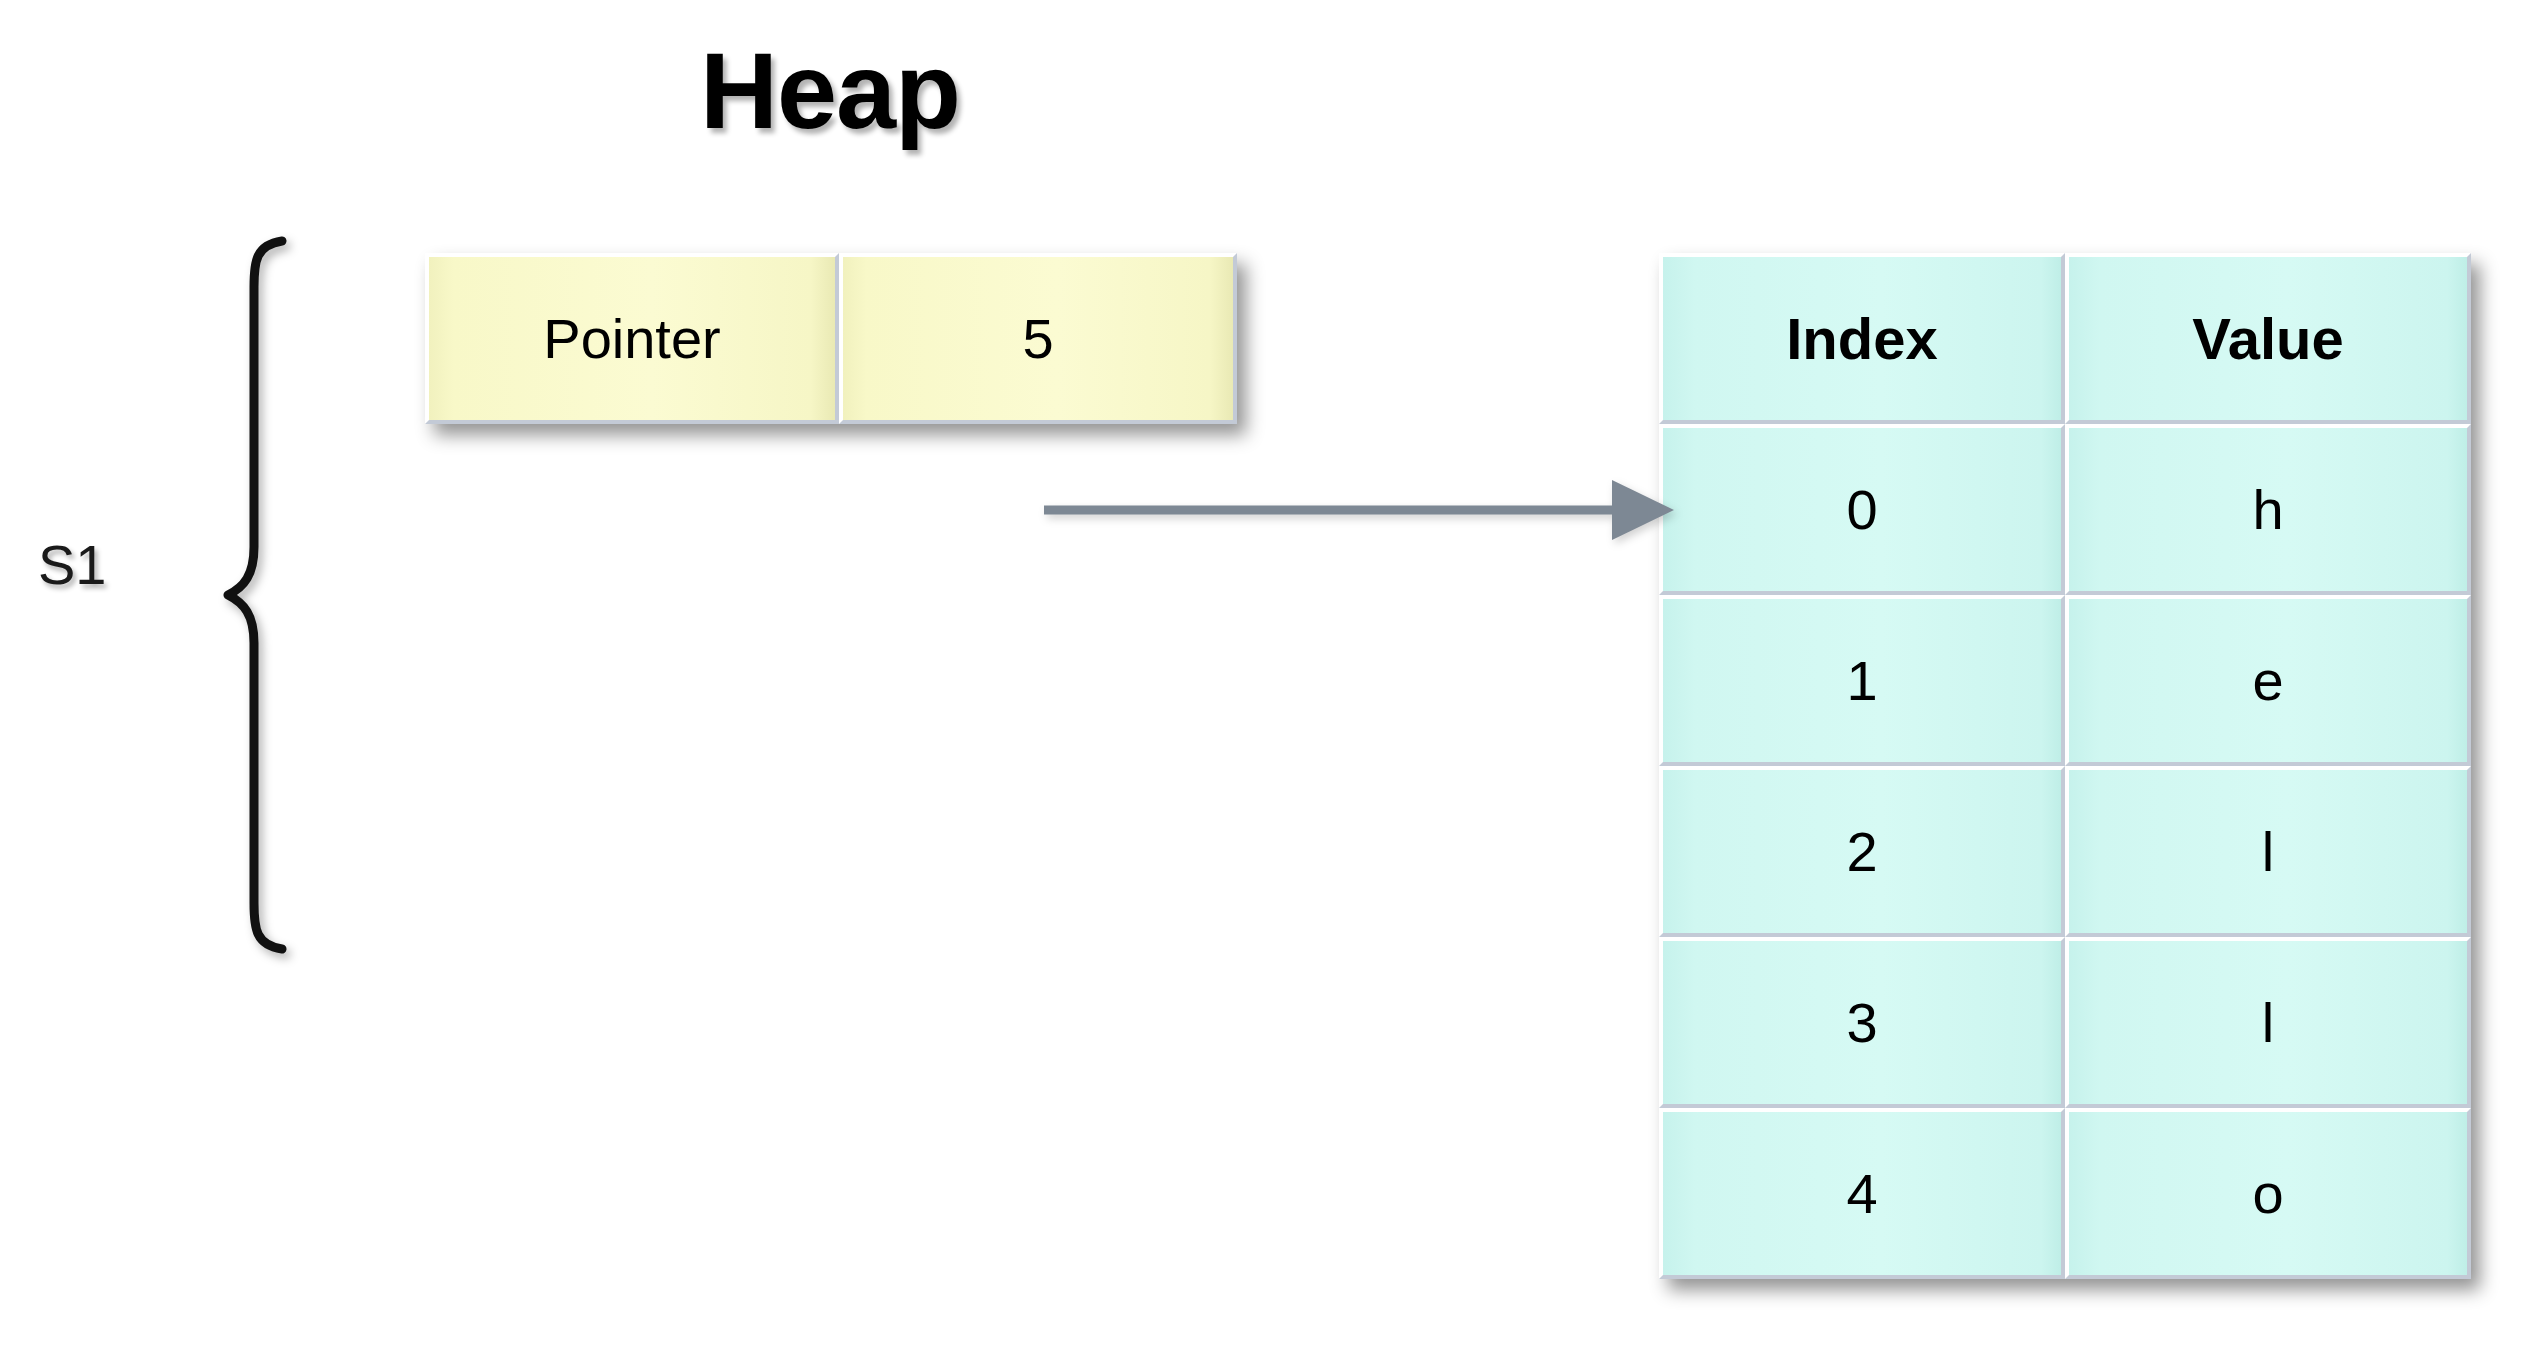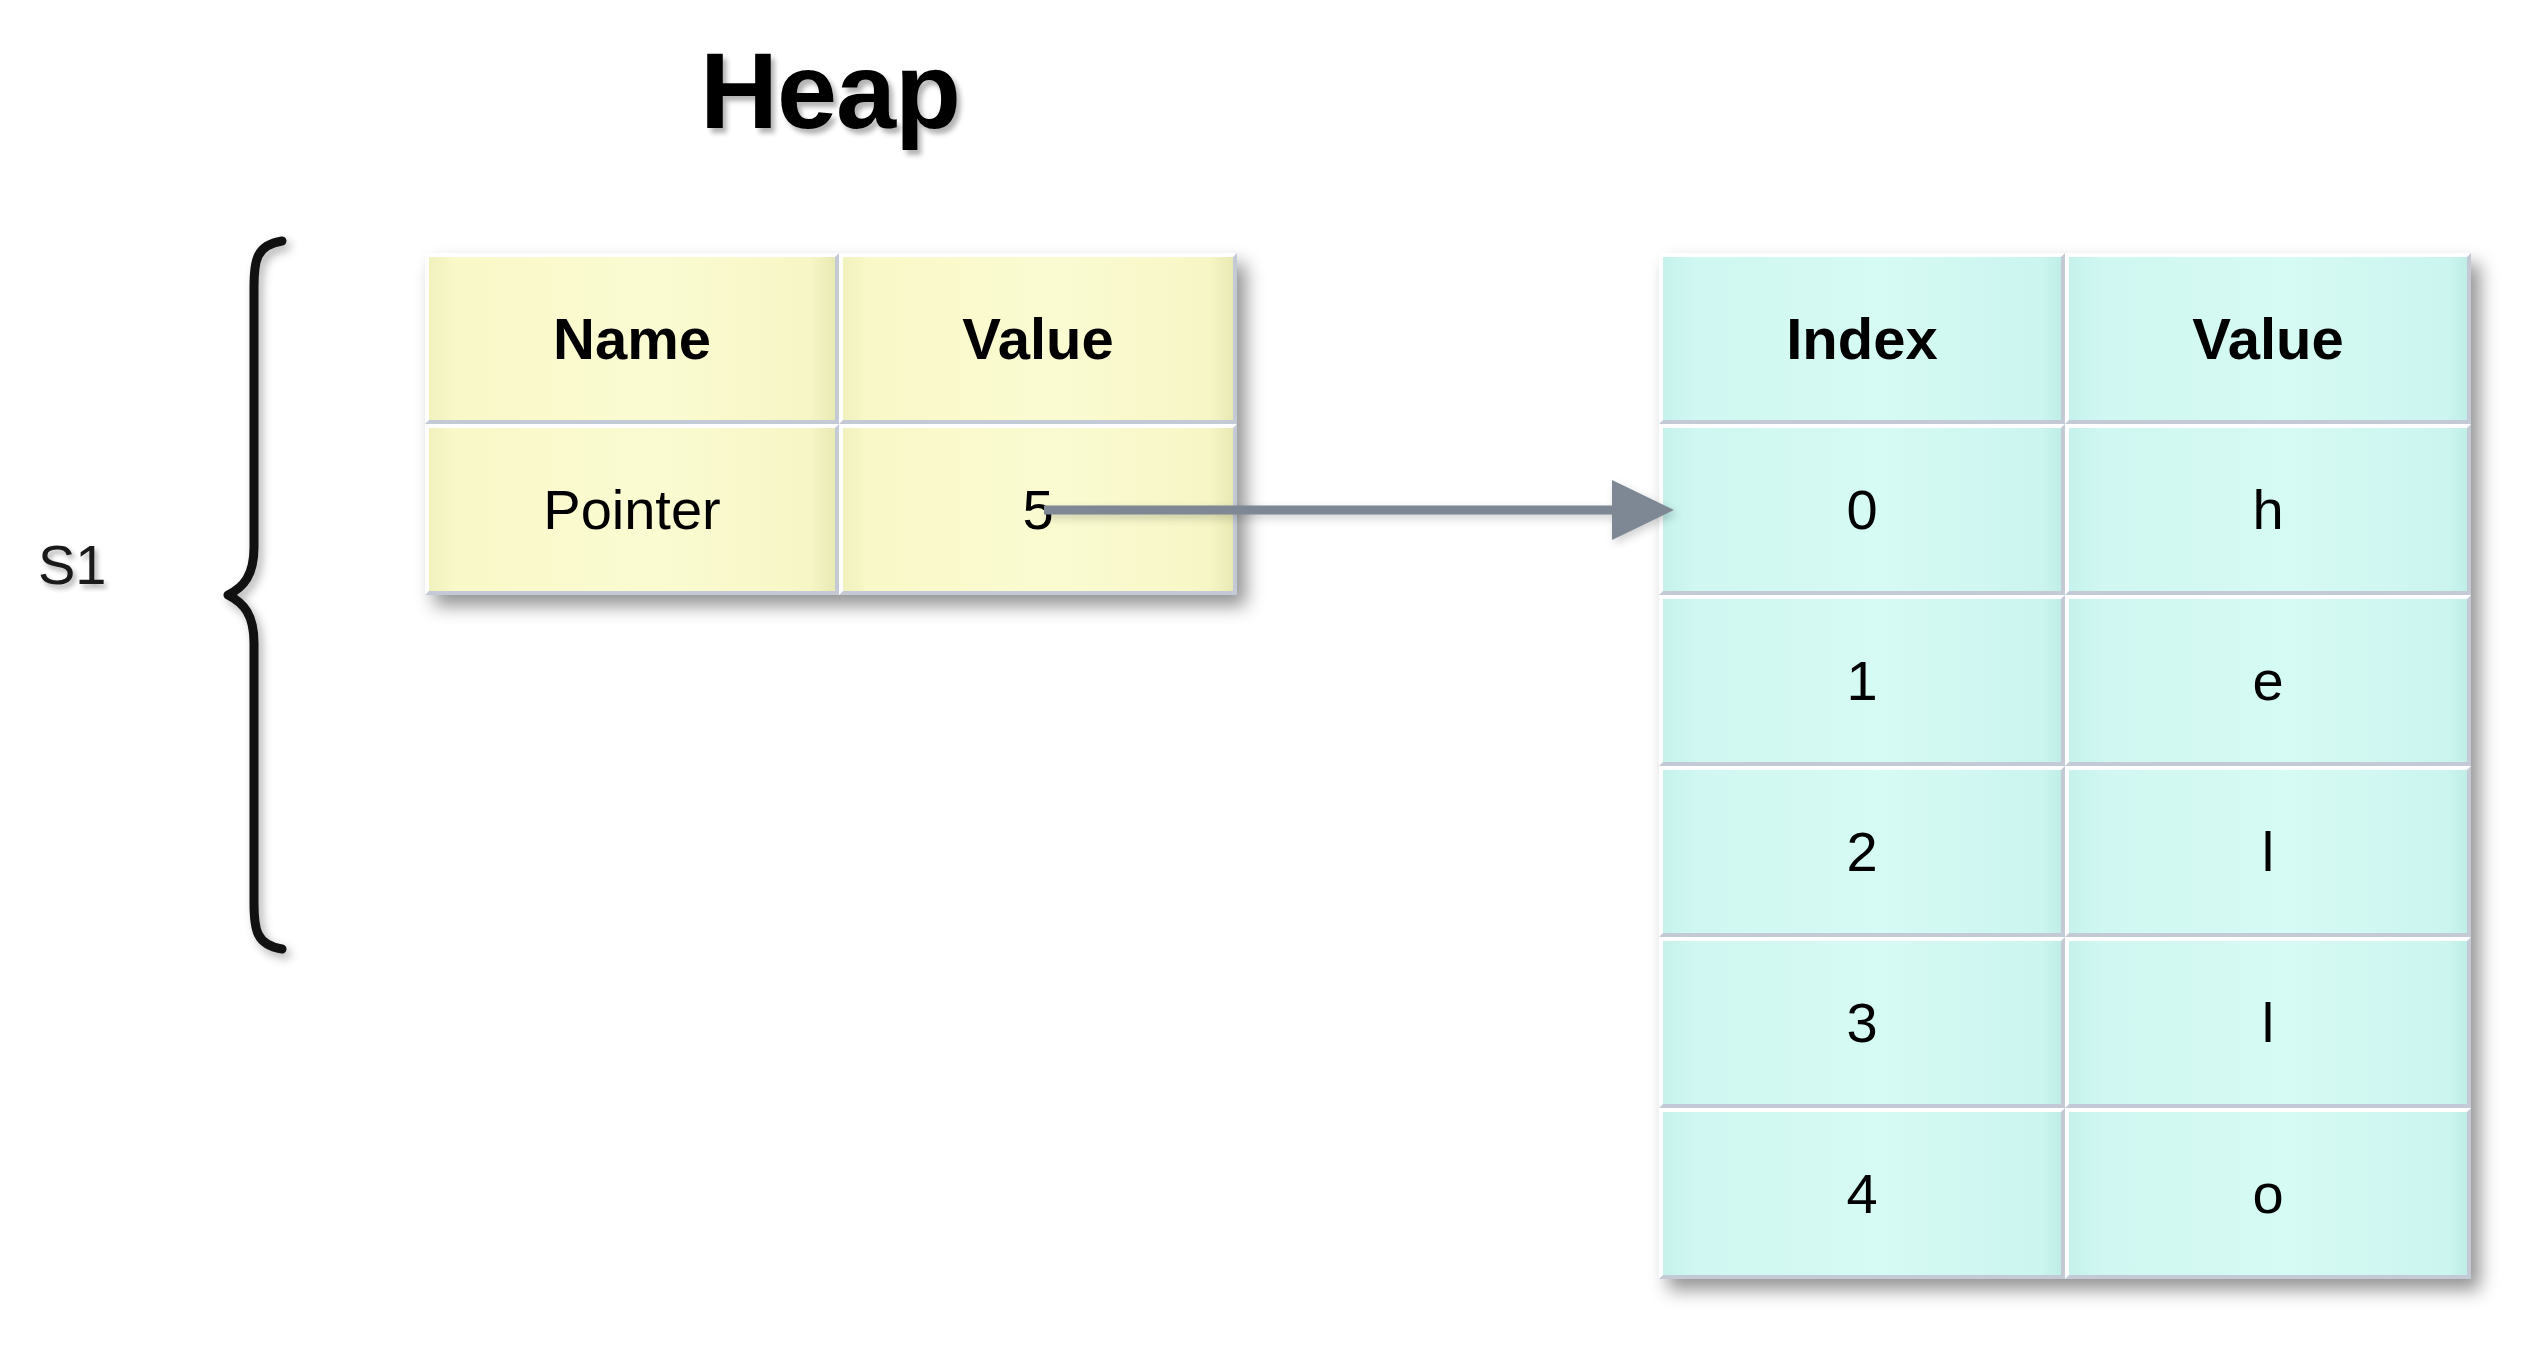--- a/index.html
+++ b/index.html
@@ -160,24 +160,20 @@
              C 44 694, 46 710, 72 714" fill="none" stroke="#111111" stroke-width="9" stroke-linecap="round" stroke-linejoin="round"></path>
   </svg>
 
   <table class="mem-table" id="stack-table">
     <colgroup>
         <col class="c1">
         <col class="c2">
       </colgroup>
     <tbody>
       <tr>
-        <td class="hdr">Name</td>
-        <td class="hdr">Value</td>
-      </tr>
-      <tr>
         <td class="name-cell">Pointer</td>
         <td class="val-cell">5</td>
       </tr>
     </tbody>
   </table>
 
   <table class="mem-table" id="heap-table">
     <colgroup>
         <col class="c1">
         <col class="c2">

